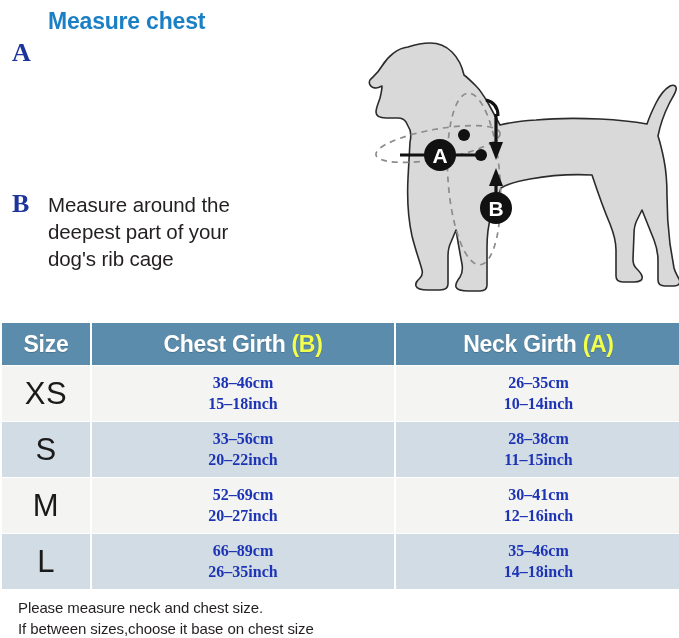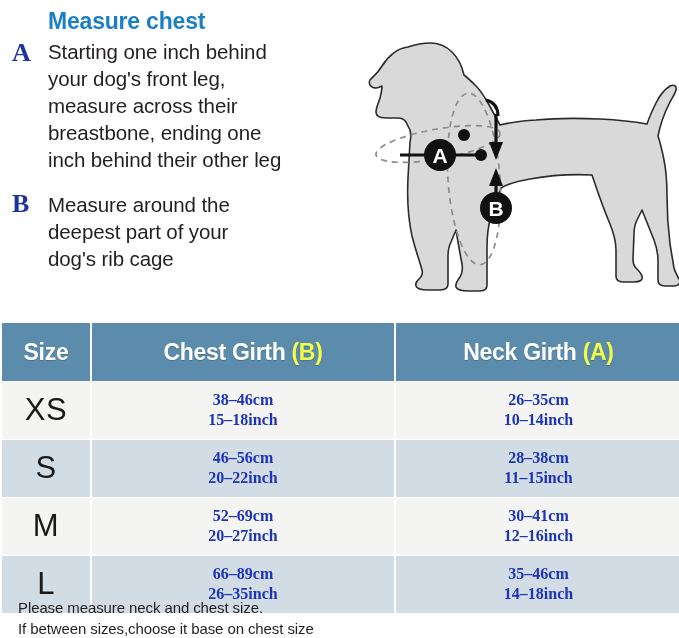--- a/index.html
+++ b/index.html
@@ -80,21 +80,21 @@
     border-collapse: separate;
     border-spacing: 0;
   }
   #size-table table {
     width: 679px;
     border-collapse: separate;
     border-spacing: 2px 1px;
     table-layout: fixed;
   }
   #size-table th, #size-table td {
-    padding: 8px;
+    padding: 0;
     text-align: center;
     vertical-align: middle;
   }
   col.c-size { width: 88px; }
   col.c-chest { width: 302px; }
   col.c-neck  { width: 285px; }
 
   thead th {
     background: #5b8cab;
     color: #ffffff;
@@ -143,25 +143,20 @@
 </style>
 </head>
 <body>
 
 <div id="instructions">
 
   <div class="block" id="block-a">
     <div class="block-title">Measure chest</div>
     <div class="block-body-row">
       <span class="block-letter">A</span>
-      <span class="block-text">Starting one inch behind
-your dog's front leg,
-measure across their
-breastbone, ending one
-inch behind their other leg</span>
     </div>
   </div>
 
   <div class="block" id="block-b">
     <div class="block-body-row">
       <span class="block-letter">B</span>
       <span class="block-text">Measure around the
 deepest part of your
 dog's rib cage</span>
     </div>
@@ -302,21 +297,21 @@
           <span class="meas-line">15–18inch</span>
         </td>
         <td class="meas-cell">
           <span class="meas-line">26–35cm</span>
           <span class="meas-line">10–14inch</span>
         </td>
       </tr>
       <tr class="even">
         <td class="size-cell">S</td>
         <td class="meas-cell">
-          <span class="meas-line">46–56cm</span>
+          <span class="meas-line">33–56cm</span>
           <span class="meas-line">20–22inch</span>
         </td>
         <td class="meas-cell">
           <span class="meas-line">28–38cm</span>
           <span class="meas-line">11–15inch</span>
         </td>
       </tr>
       <tr class="odd">
         <td class="size-cell">M</td>
         <td class="meas-cell">

